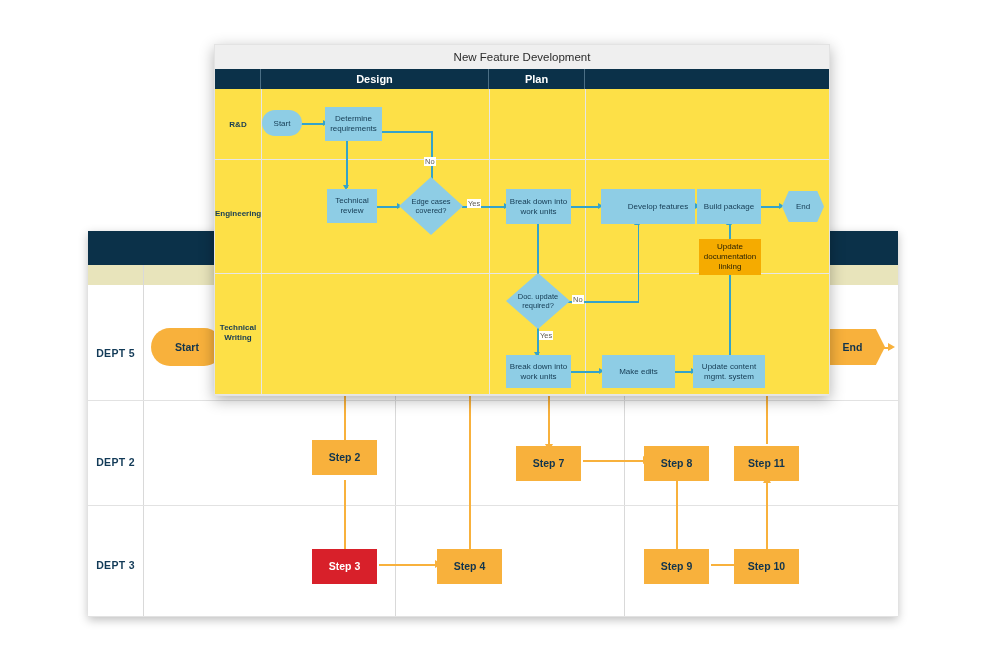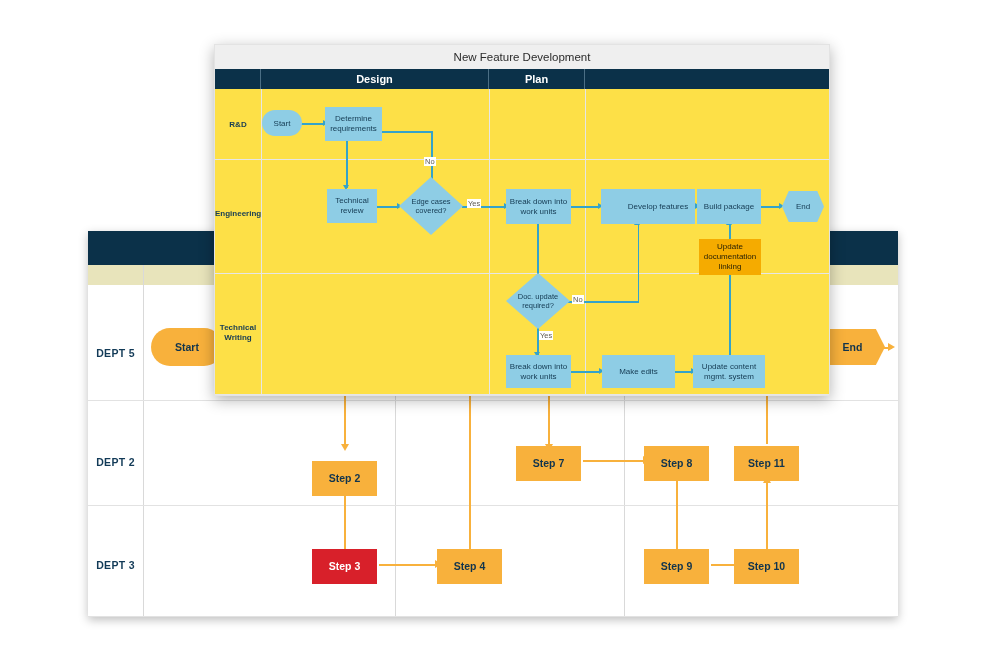--- a/index.html
+++ b/index.html
@@ -169,21 +169,21 @@
 
     <div class="bline-v" style="left:678px;top:56px;height:157px;"></div>
 
     <div class="bline-h" style="left:780px;top:116px;width:24px;"></div>
     <div class="barrow right" style="left:800px;top:112px;"></div>
 
     <div class="bstart" style="left:63px;top:97px;width:72px;height:38px;">
       <span>Start</span>
     </div>
 
-    <div class="bbox" style="left:224px;top:230px;width:65px;height:35px;">
+    <div class="bbox" style="left:224px;top:209px;width:65px;height:35px;">
       <span>Step 2</span>
     </div>
 
     <div class="bbox" style="left:428px;top:215px;width:65px;height:35px;">
       <span>Step 7</span>
     </div>
 
     <div class="bbox" style="left:556px;top:215px;width:65px;height:35px;">
       <span>Step 8</span>
     </div>

